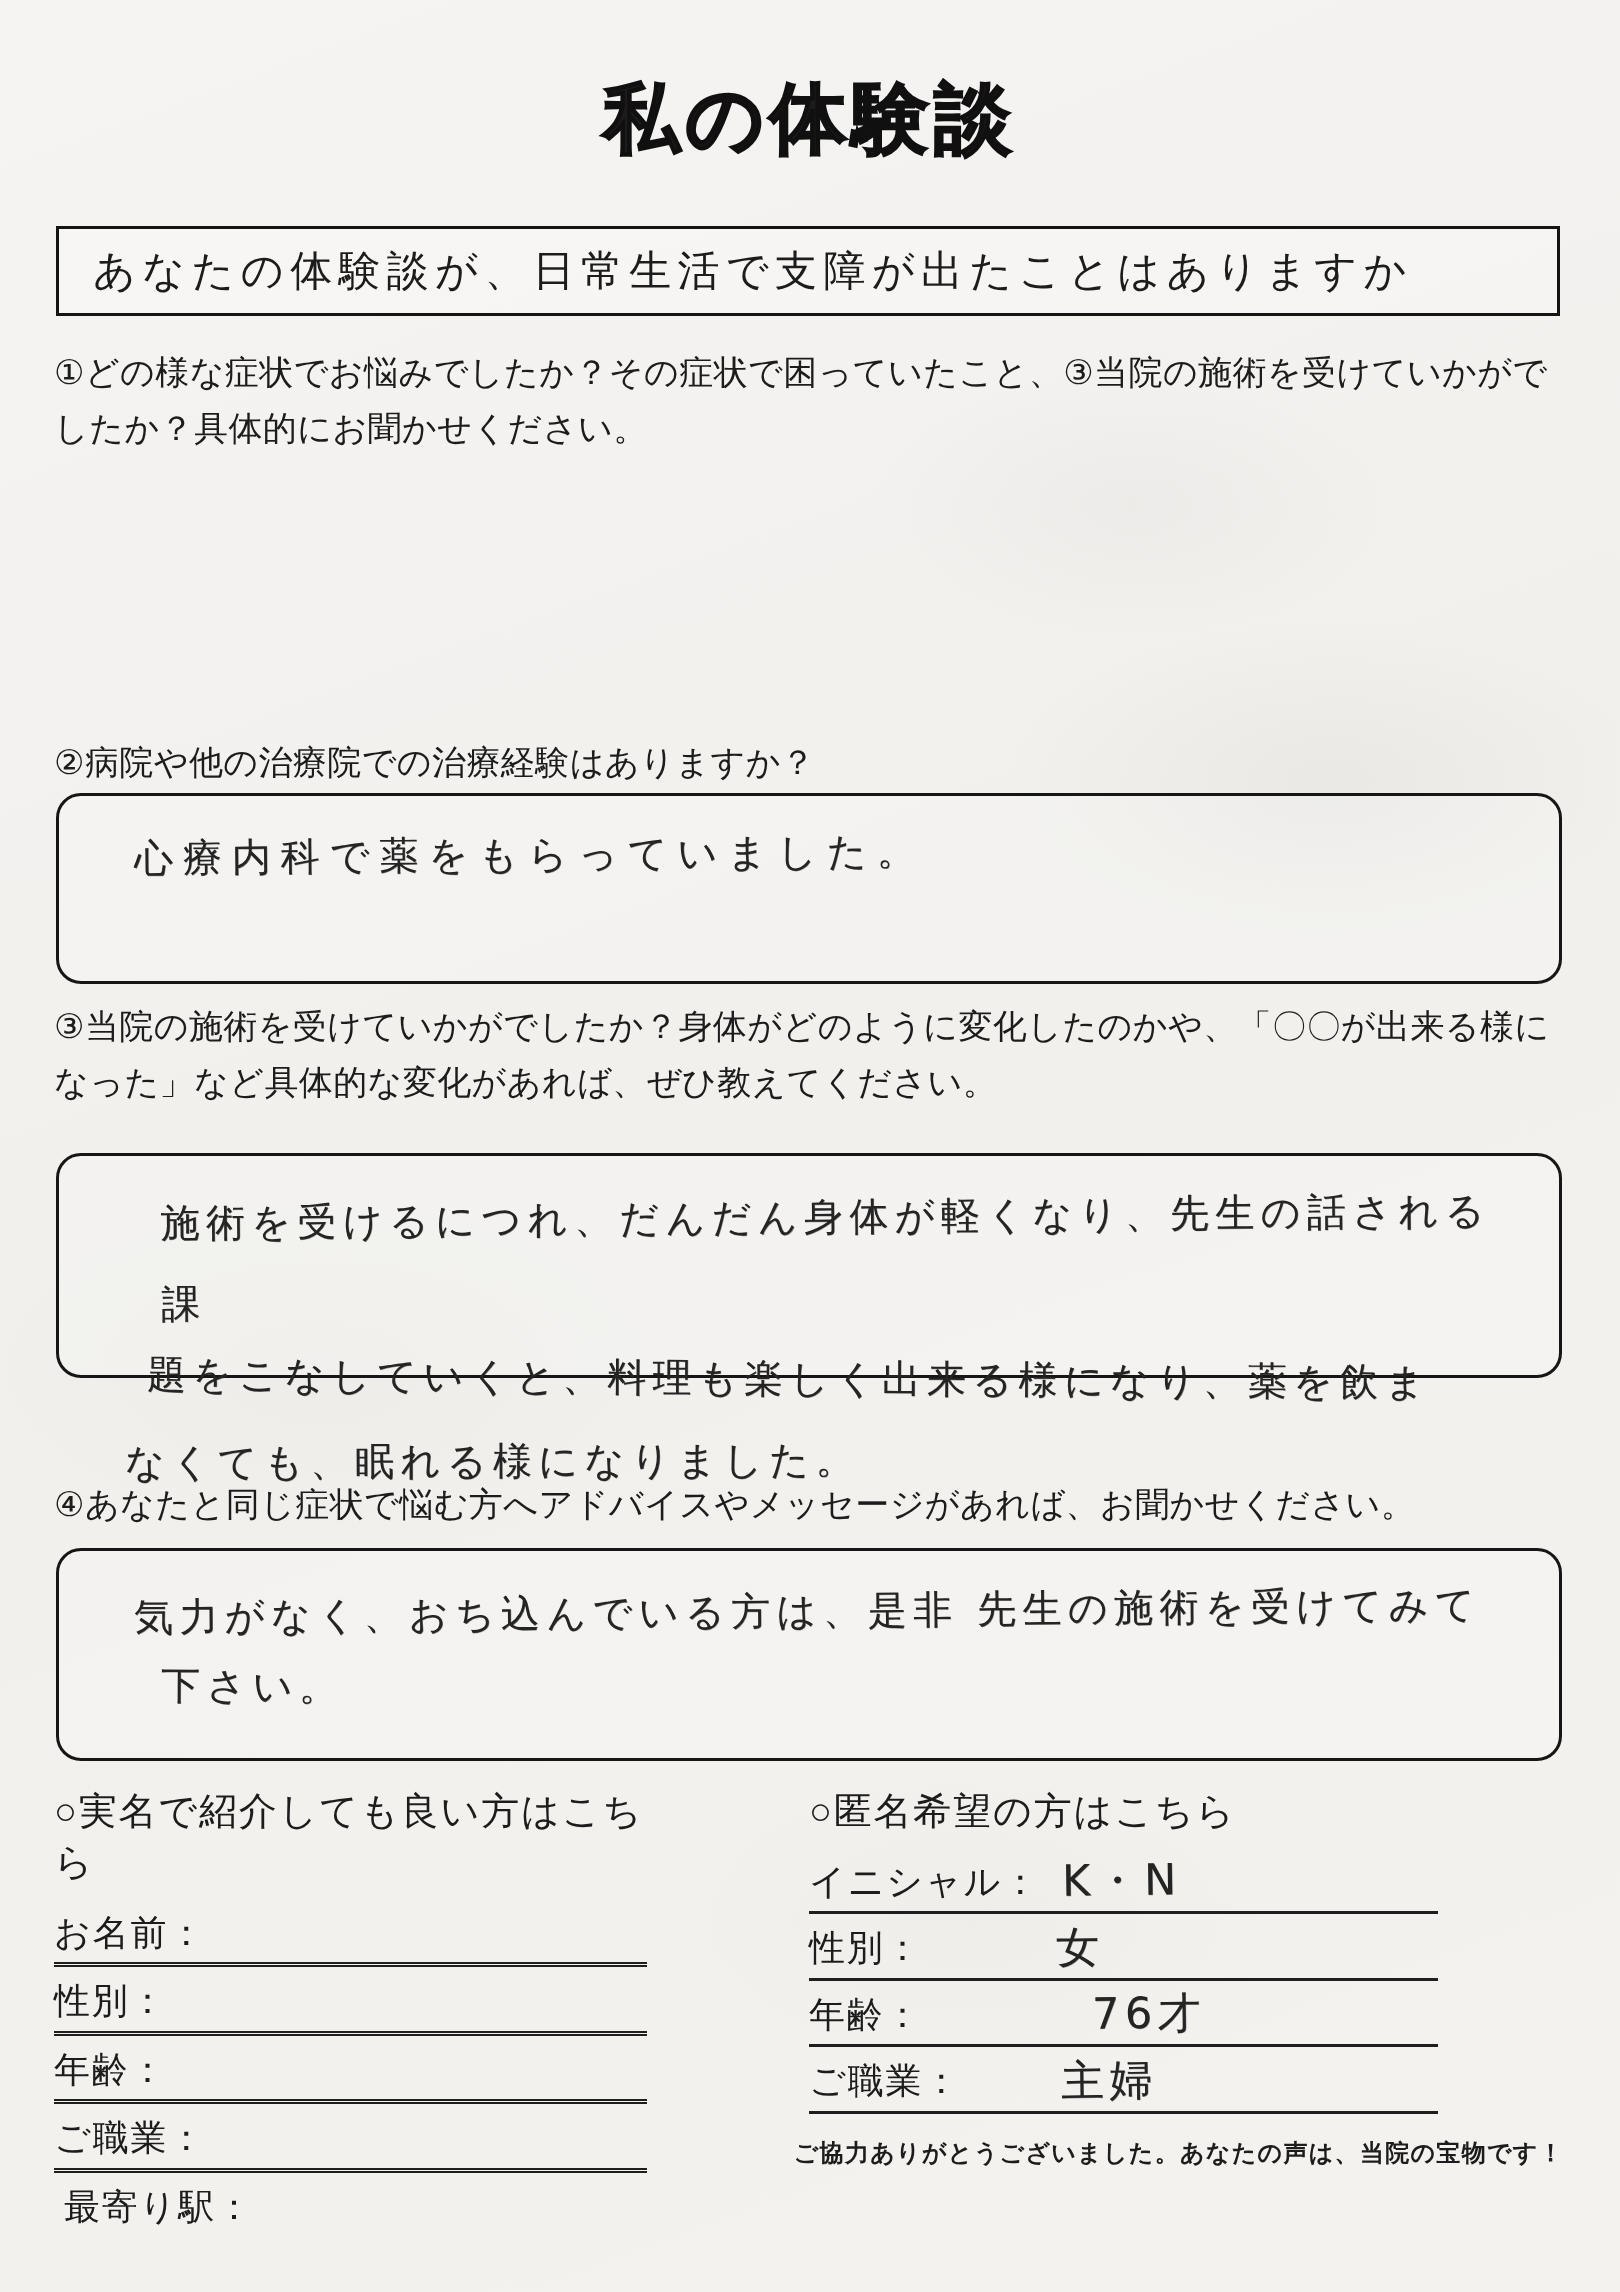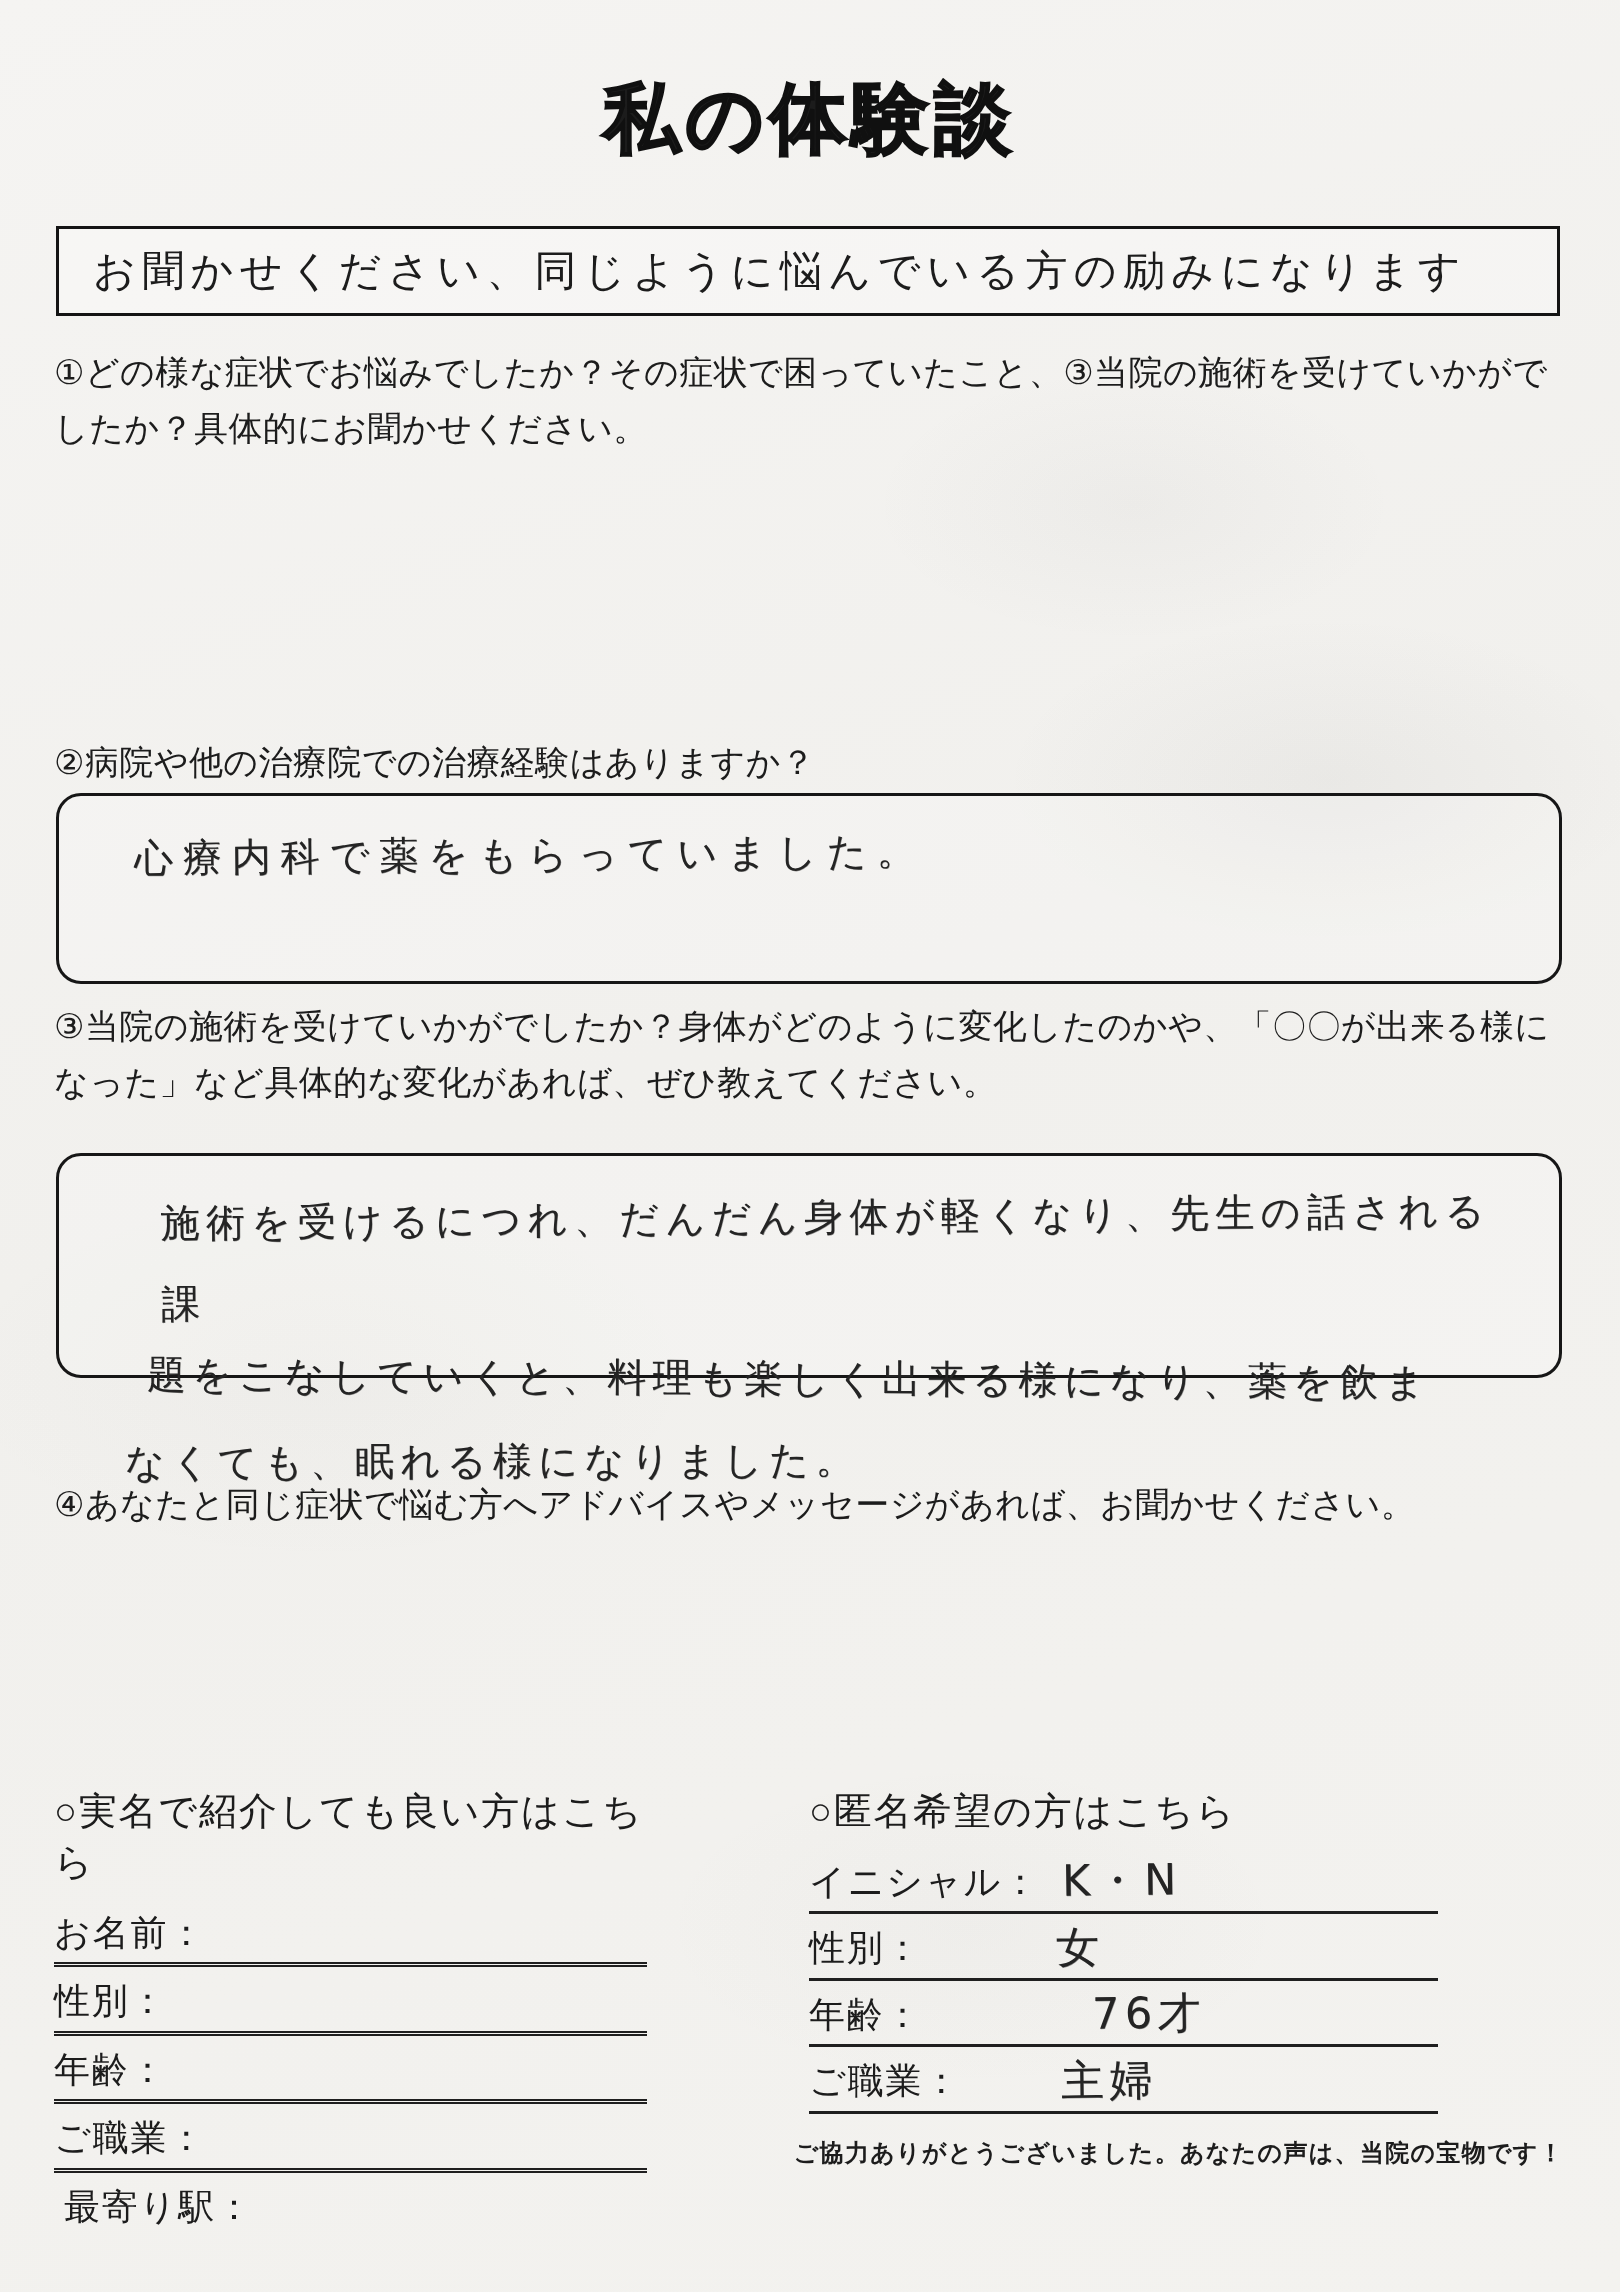--- a/index.html
+++ b/index.html
@@ -100,38 +100,42 @@
   }
 </style>
 </head>
 <body>
 
 <div class="page">
 
   <h1 class="title">私の体験談</h1>
 
   <div class="subtitle-box">
-    <span>お聞かせください、同じように悩んでいる方の励みになります</span>
+    <span>あなたの体験談が、日常生活で支障が出たことはありますか</span>
   </div>
 
   <p class="question q1">①どの様な症状でお悩みでしたか？その症状で困っていたこと、③当院の施術を受けていかがでしたか？具体的にお聞かせください。</p>
 
   <p class="question q2">②病院や他の治療院での治療経験はありますか？</p>
   <div class="answer-box box2">
     <p class="hand r1 ind50">心療内科で薬をもらっていました。</p>
   </div>
 
   <p class="question q3">③当院の施術を受けていかがでしたか？身体がどのように変化したのかや、「〇〇が出来る様になった」など具体的な変化があれば、ぜひ教えてください。</p>
   <div class="answer-box box3">
     <p class="hand r1 ind80">施術を受けるにつれ、だんだん身体が軽くなり、先生の話される課</p>
     <p class="hand r2 ind65">題をこなしていくと、料理も楽しく出来る様になり、薬を飲ま</p>
     <p class="hand r3 ind40">なくても、眠れる様になりました。</p>
   </div>
 
   <p class="question q4">④あなたと同じ症状で悩む方へアドバイスやメッセージがあれば、お聞かせください。</p>
+  <div class="answer-box box4">
+    <p class="hand r1 ind50">気力がなく、おち込んでいる方は、是非 先生の施術を受けてみて</p>
+    <p class="hand r2 ind80">下さい。</p>
+  </div>
 
   <div class="contact-col col-real">
     <p class="col-heading">○実名で紹介しても良い方はこちら</p>
     <div class="field-row">
       <span class="field-label">お名前：</span>
       <span class="field-value hand"></span>
     </div>
     <div class="field-row">
       <span class="field-label">性別：</span>
       <span class="field-value hand"></span>

